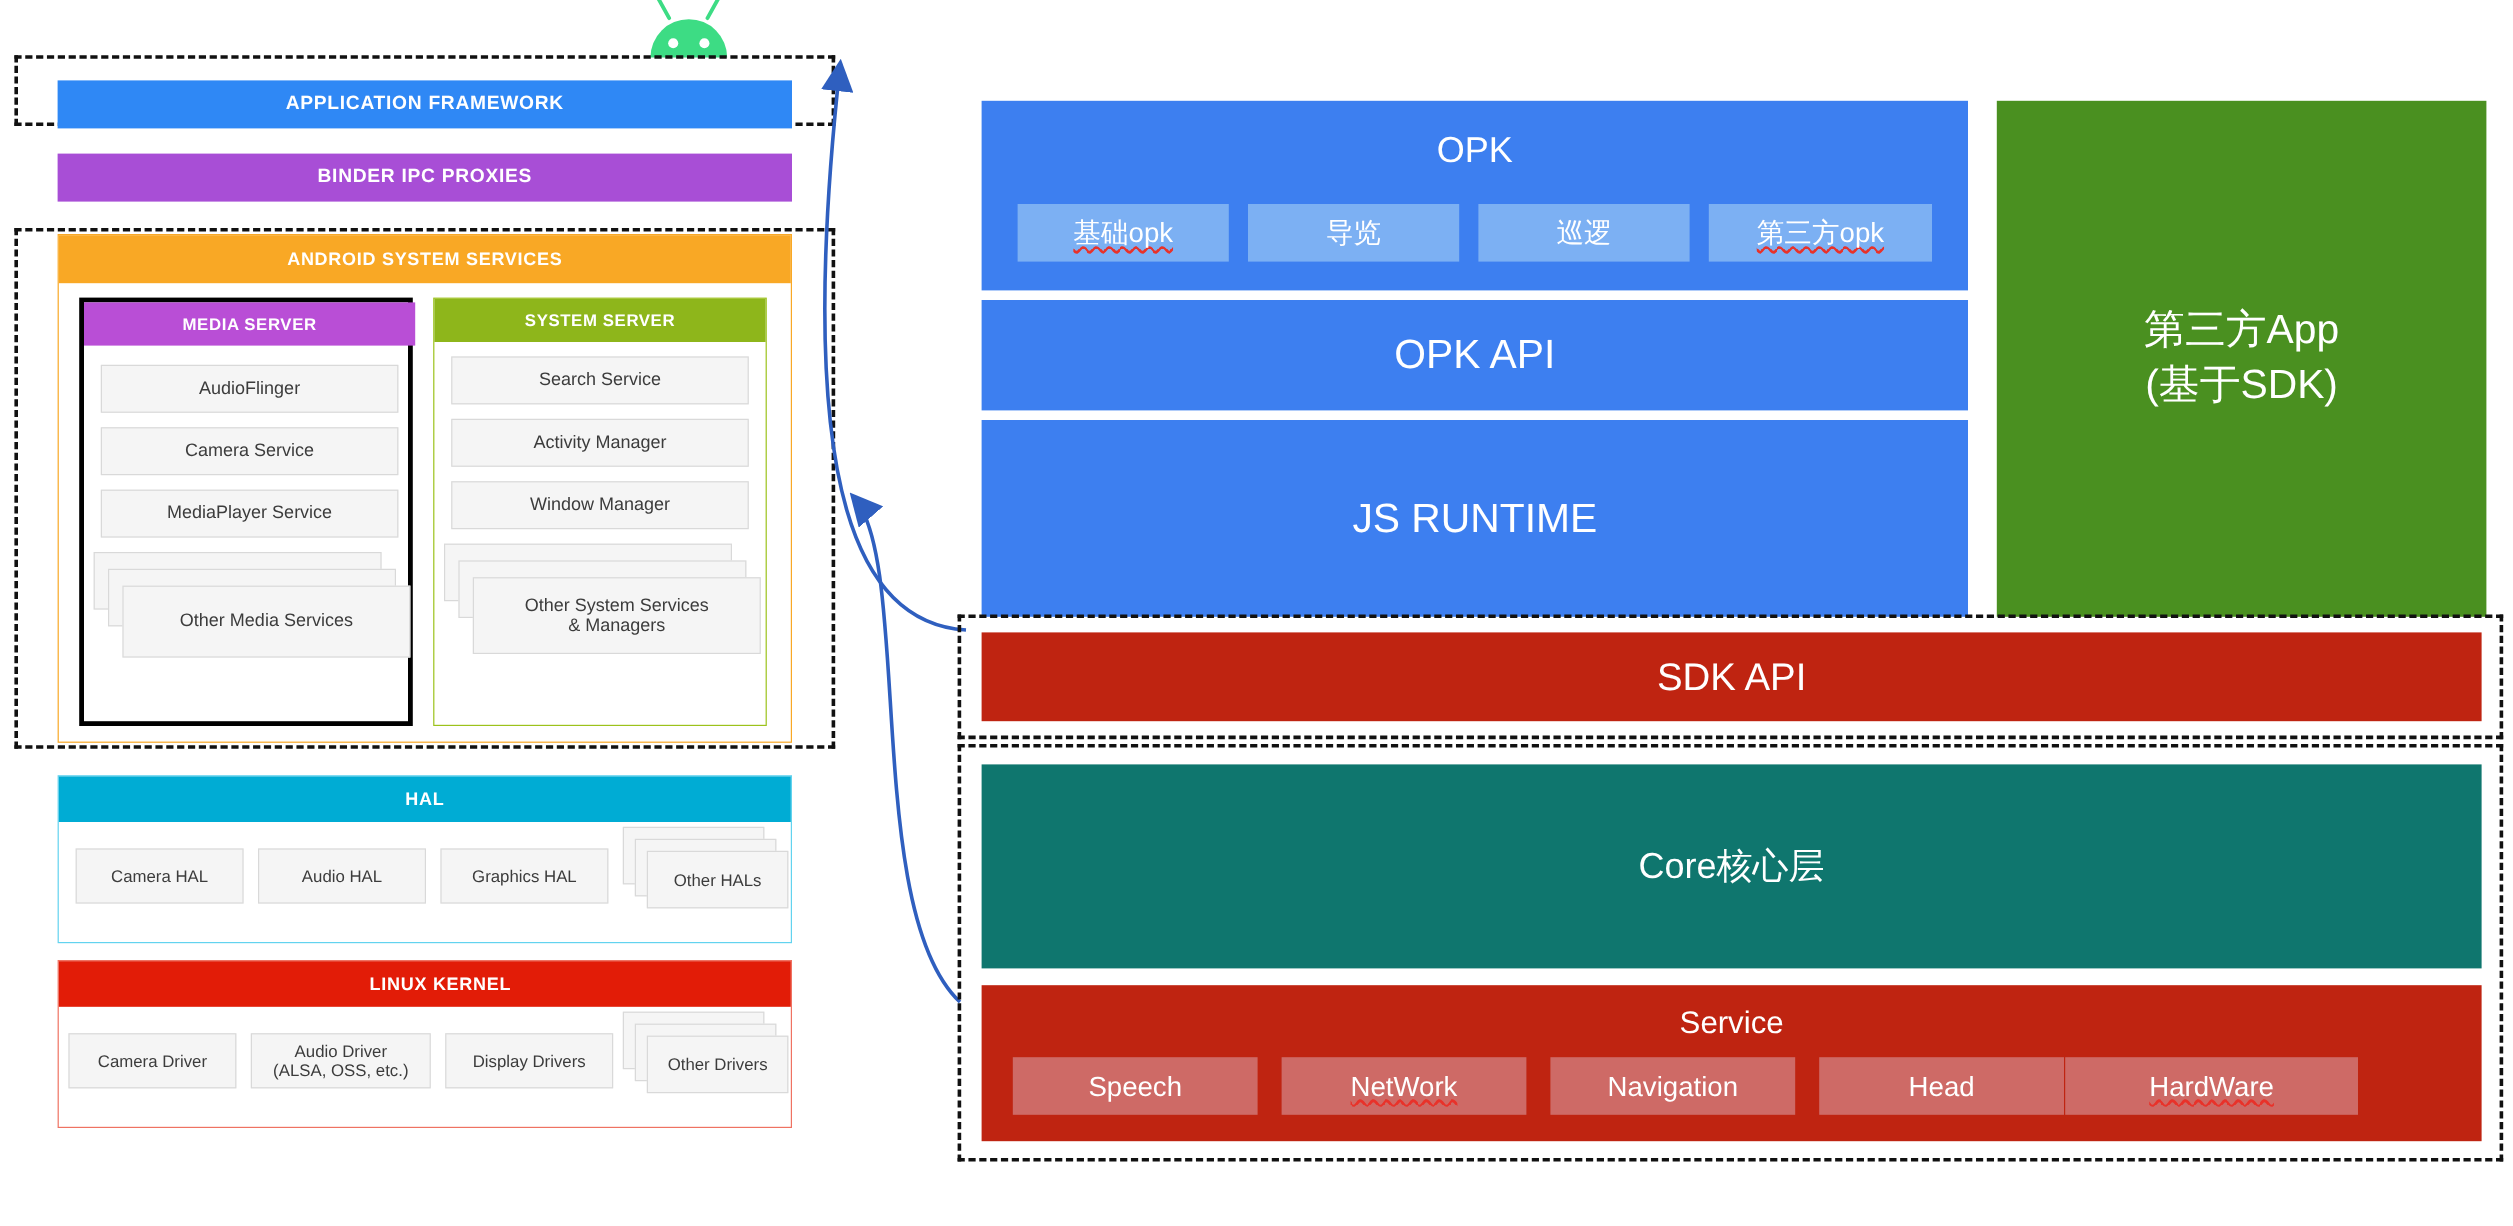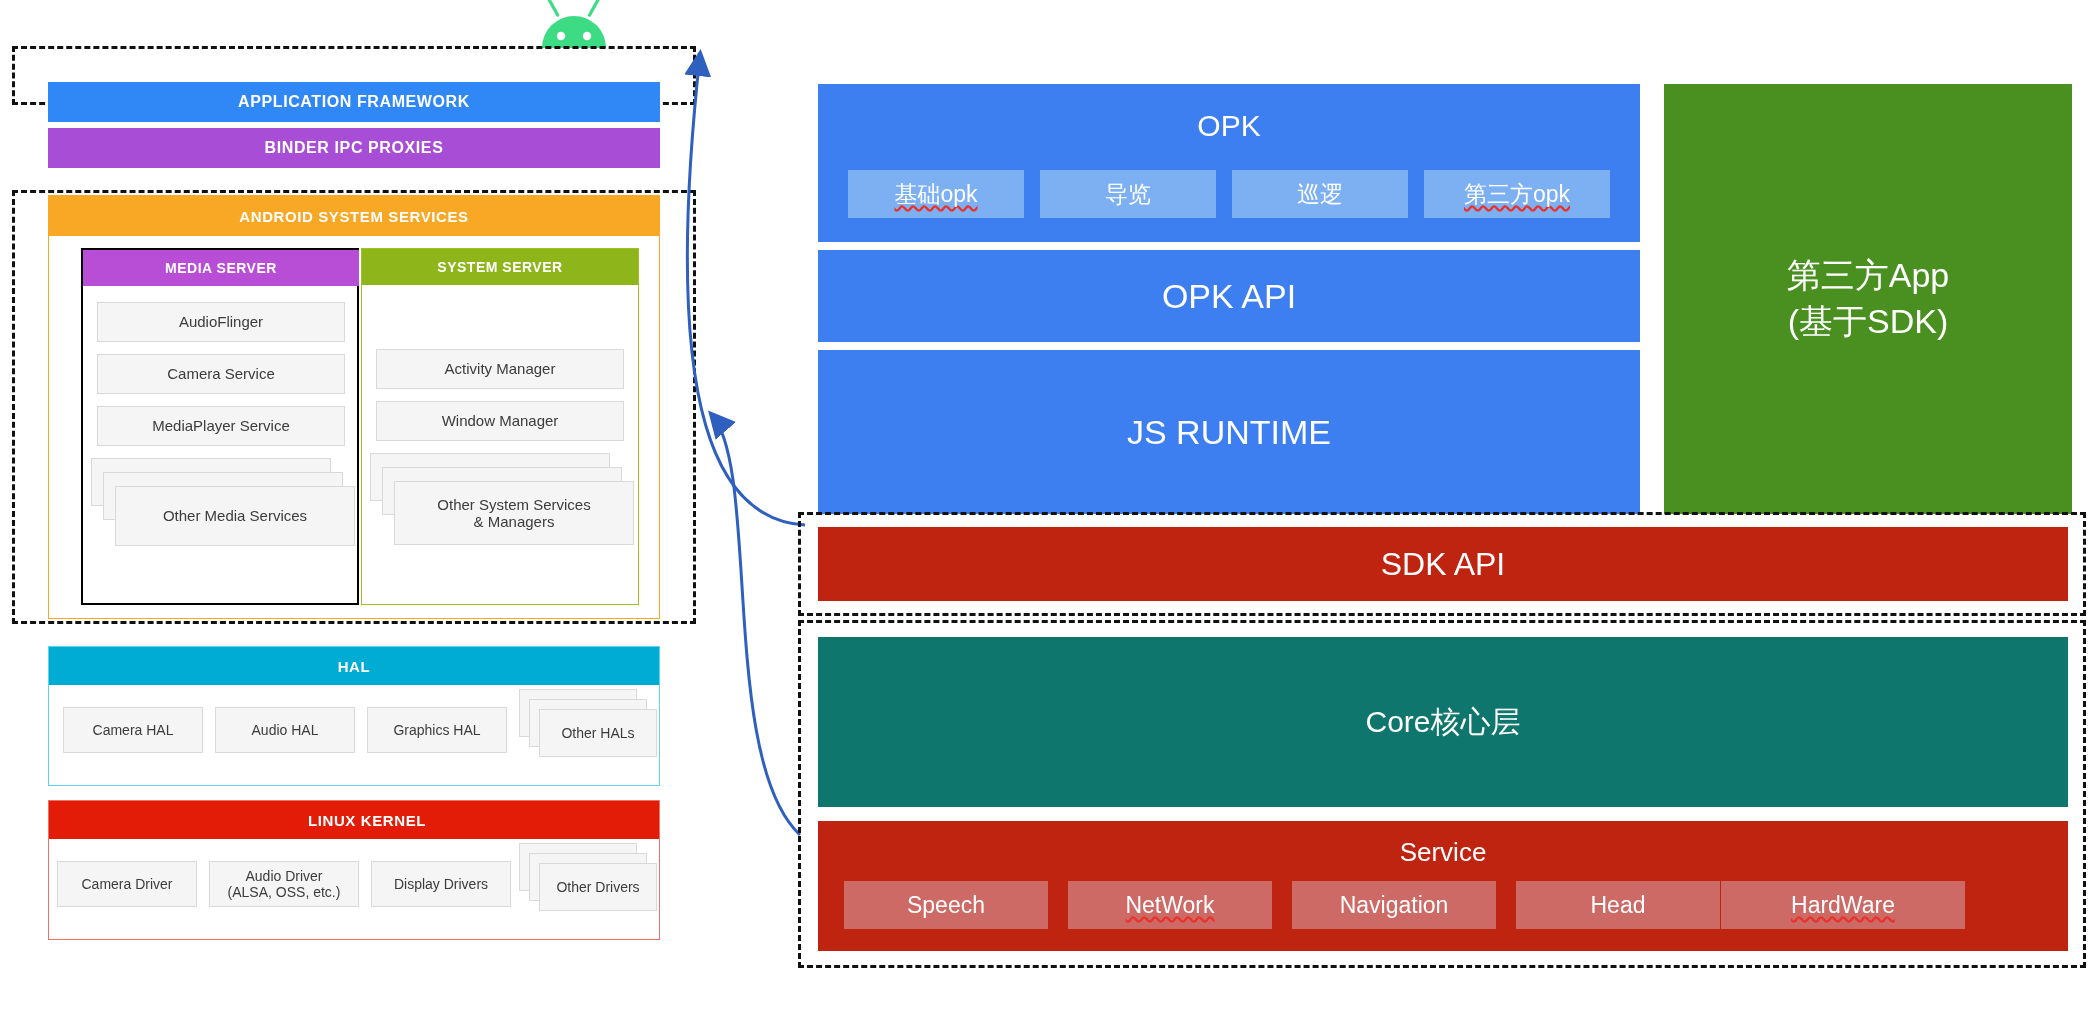--- a/index.html
+++ b/index.html
@@ -17,28 +17,28 @@
   #left-panel{left:0;top:0;width:700px;height:1022px;}
 
   .dashed-group{
     border:3px dashed #111;
   }
   #dash-app{left:12px;top:46px;width:684px;height:59px;}
   #dash-sys{left:12px;top:190px;width:684px;height:434px;}
 
   .lbar{left:48px;width:612px;height:40px;font-size:16px;font-weight:bold;letter-spacing:.6px;}
 
-  #app-framework{top:82px;background:#2f88f5;}
+  #app-framework{top:67px;background:#2f88f5;}
   #binder{top:128px;background:#a84ed6;}
 
   #sys-services-outer{left:48px;top:195px;width:612px;height:424px;border:1px solid #f9a825;background:#fff;}
   #sys-services-hdr{left:0;top:0;width:610px;height:40px;background:#f9a825;font-size:15px;font-weight:bold;letter-spacing:.6px;}
 
   .server-col{top:52px;width:278px;height:357px;background:#fff;}
-  #media-col{left:32px;border:2px solid #000000;}
+  #media-col{left:17px;border:4px solid #000000;}
   #system-col{left:312px;border:1px solid #9cc21b;}
   .server-hdr{left:0;top:0;width:276px;height:36px;font-size:14px;font-weight:bold;letter-spacing:.5px;}
   #media-hdr{background:#b94ed6;}
   #system-hdr{background:#8eb61b;}
 
   .srv-item{
     left:14px;width:248px;height:40px;background:#f5f5f5;border:1px solid #d9d9d9;
     display:flex;align-items:center;justify-content:center;
     font-size:15px;color:#3c3c3c;text-align:center;line-height:1.15;
   }
@@ -126,20 +126,21 @@
       <div class="abs srv-item" style="top:156px">MediaPlayer Service</div>
 
       <div class="abs stack-ghost" style="top:208px;left:8px;width:240px;"></div>
       <div class="abs stack-ghost" style="top:222px;left:20px;width:240px;"></div>
       <div class="abs srv-item" style="top:236px;left:32px;width:240px;height:60px;">Other Media Services</div>
     </div>
 
     <div class="abs server-col" id="system-col">
       <div class="abs bar server-hdr" id="system-hdr">SYSTEM SERVER</div>
 
+      <div class="abs srv-item" style="top:48px">Search Service</div>
       <div class="abs srv-item" style="top:100px">Activity Manager</div>
       <div class="abs srv-item" style="top:152px">Window Manager</div>
 
       <div class="abs stack-ghost" style="top:204px;left:8px;width:240px;"></div>
       <div class="abs stack-ghost" style="top:218px;left:20px;width:240px;"></div>
       <div class="abs srv-item" style="top:232px;left:32px;width:240px;height:64px;flex-direction:column;">
         <span>Other System Services</span>
         <span>&amp; Managers</span>
       </div>
     </div>

